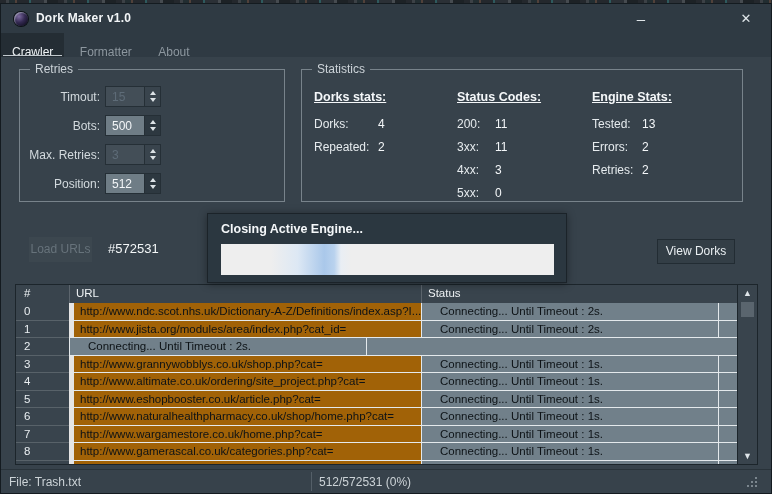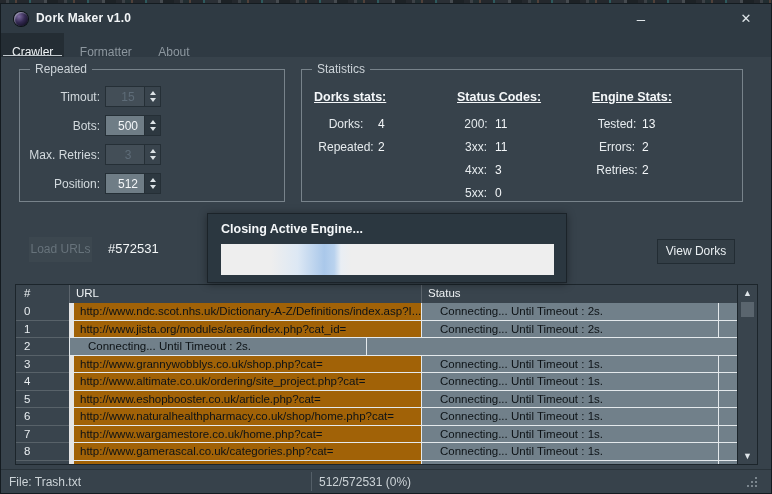--- a/index.html
+++ b/index.html
@@ -42,31 +42,31 @@
   
   .groupbox{ position:absolute; border:1px solid #78838b; }
   .gb-legend{ position:absolute; top:-8px; left:10px; padding:0 5px; background:#37424b; font-size:12px; color:#ccd3d8; }
   .gb-settings{ left:18px; top:12px; width:266px; height:133px; }
   .gb-stats{ left:300px; top:12px; width:442px; height:133px; }
   
   .settings-rows{ position:absolute; top:16px; left:0; right:0; }
   .srow{ display:flex; align-items:center; height:21px; margin:0 0 8px 0; }
   .slabel{ width:85px; text-align:right; font-size:12px; color:#d3dade; padding-right:5px; }
   .spin{ display:flex; height:21px; }
-  .sval{ width:39px; height:21px; background:#6f7d86; color:#f3f6f8; font-size:12px; padding:3px 0 0 6px; border:1px solid #252f36; border-right:none;text-align:center; }
+  .sval{ width:39px; height:21px; background:#6f7d86; color:#f3f6f8; font-size:12px; padding:3px 0 0 6px; border:1px solid #252f36; border-right:none; }
   .sbtns{ width:17px; height:21px; background:#2d3840; border:1px solid #252f36; display:flex; flex-direction:column; align-items:center; justify-content:center; gap:3px; }
   .tri-up{ width:0; height:0; border-left:3px solid transparent; border-right:3px solid transparent; border-bottom:4px solid #dde3e7; }
   .tri-dn{ width:0; height:0; border-left:3px solid transparent; border-right:3px solid transparent; border-top:4px solid #dde3e7; }
   .srow.disabled .sval{ background:#434e57; color:#5e6c78; }
   .srow.disabled .sbtns{ background:#39444d; }
   
   .stat-col{ position:absolute; top:20px; }
   .stat-col-0{ left:12px; }  .stat-col-1{ left:155px; }  .stat-col-2{ left:290px; }
   .stat-head{ font-size:12.5px; font-weight:bold; color:#f4f7f9; text-decoration:underline; margin-bottom:13px; }
-  .strow{ display:flex; font-size:12px; color:#e6ebee; margin-bottom:9px;text-align:center; }
+  .strow{ display:flex; font-size:12px; color:#e6ebee; margin-bottom:9px; }
   .stat-col-0 .stlabel{ width:64px; } .stat-col-1 .stlabel{ width:38px; } .stat-col-2 .stlabel{ width:50px; }
   .stvalue{ color:#f4f7f9; }
   
   .btn-load{ position:absolute; left:28px; top:180px; width:63px; height:25px; background:#3c474f; border:none;
     color:#67737b; font-size:12px; text-align:center; line-height:25px; }
   .counter{ position:absolute; left:107px; top:184px; color:#f4f7f8; font-size:13px; }
   .btn-view{ position:absolute; left:656px; top:182px; width:78px; height:25px; background:#333e46; border:1px solid #222c33;
     color:#e9eef1; font-size:12px; text-align:center; line-height:23px; }
   
   .overlay{ position:absolute; left:206px; top:156px; width:360px; height:70px; background:#2b3740;
@@ -120,21 +120,21 @@
 
   <div class="tabbar">
     <div class="tab selected">Crawler</div>
     <div class="tab">Formatter</div>
     <div class="tab">About</div>
   </div>
 
   <div class="client">
 
     <div class="groupbox gb-settings">
-      <span class="gb-legend">Repeated</span>
+      <span class="gb-legend">Retries</span>
       <div class="settings-rows">
           <div class="srow disabled">
           <span class="slabel">Timout:</span>
           <div class="spin">
             <span class="sval">15</span>
             <span class="sbtns">
               <i class="tri-up"></i>
               <i class="tri-dn"></i>
             </span>
           </div>

